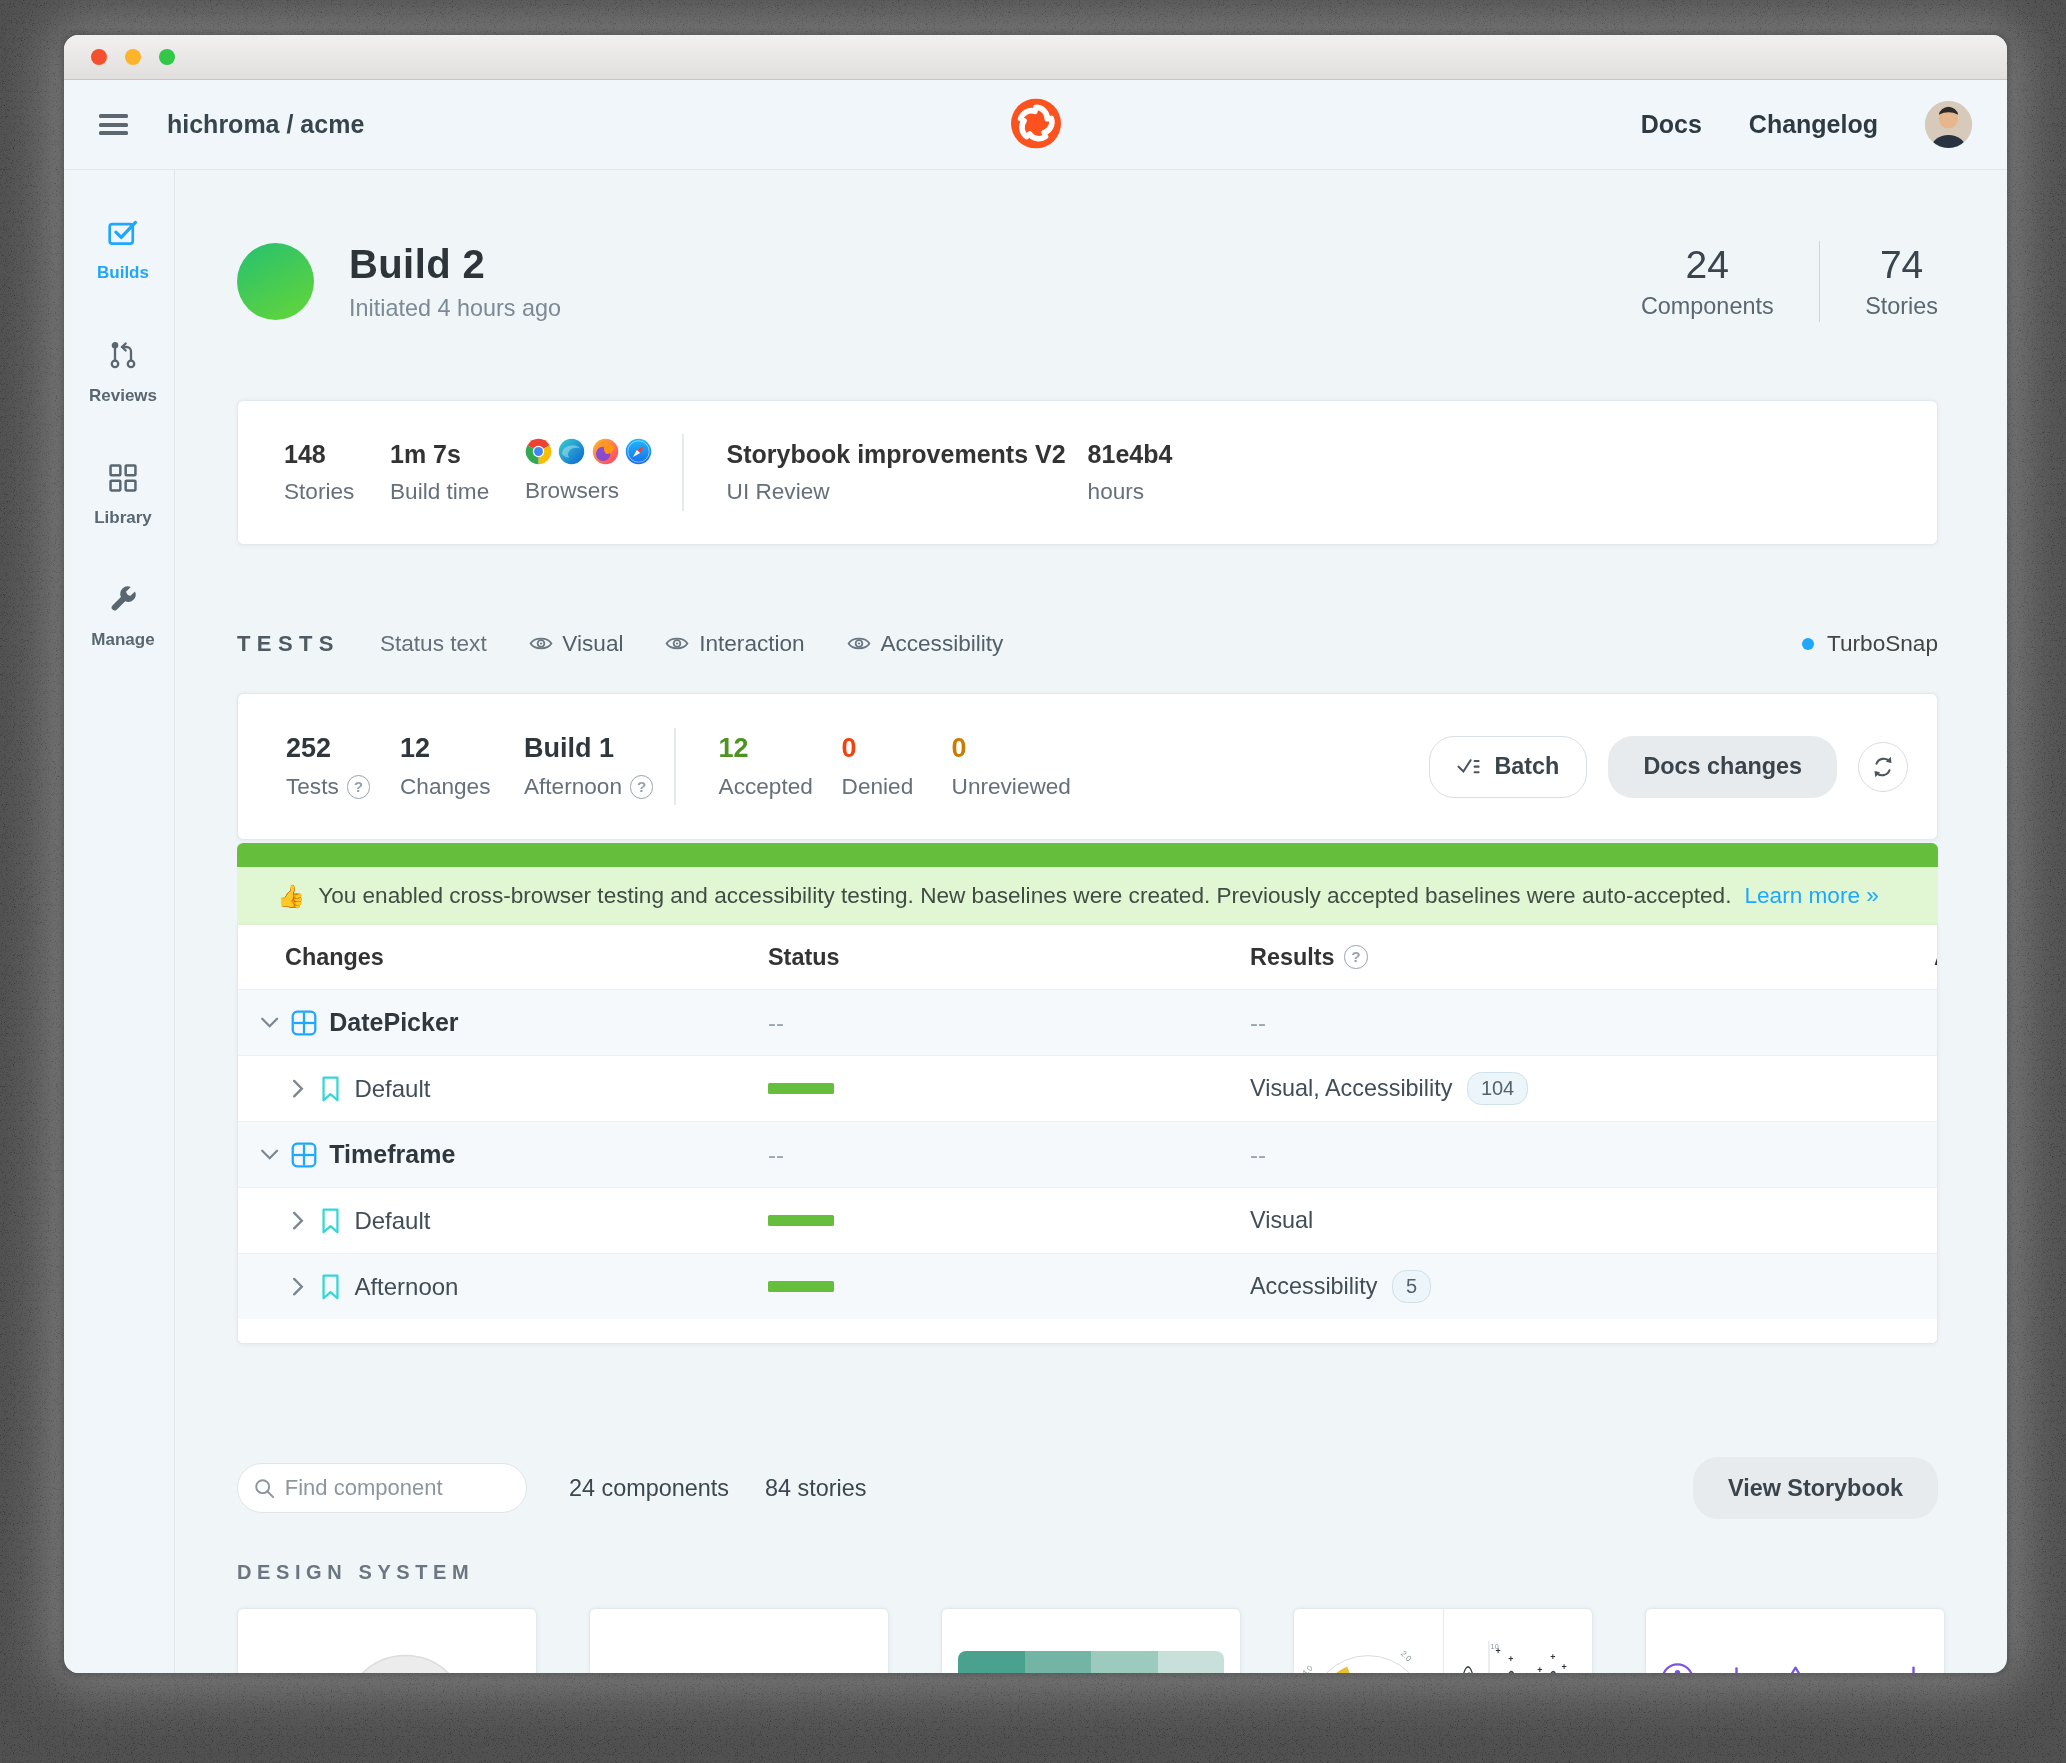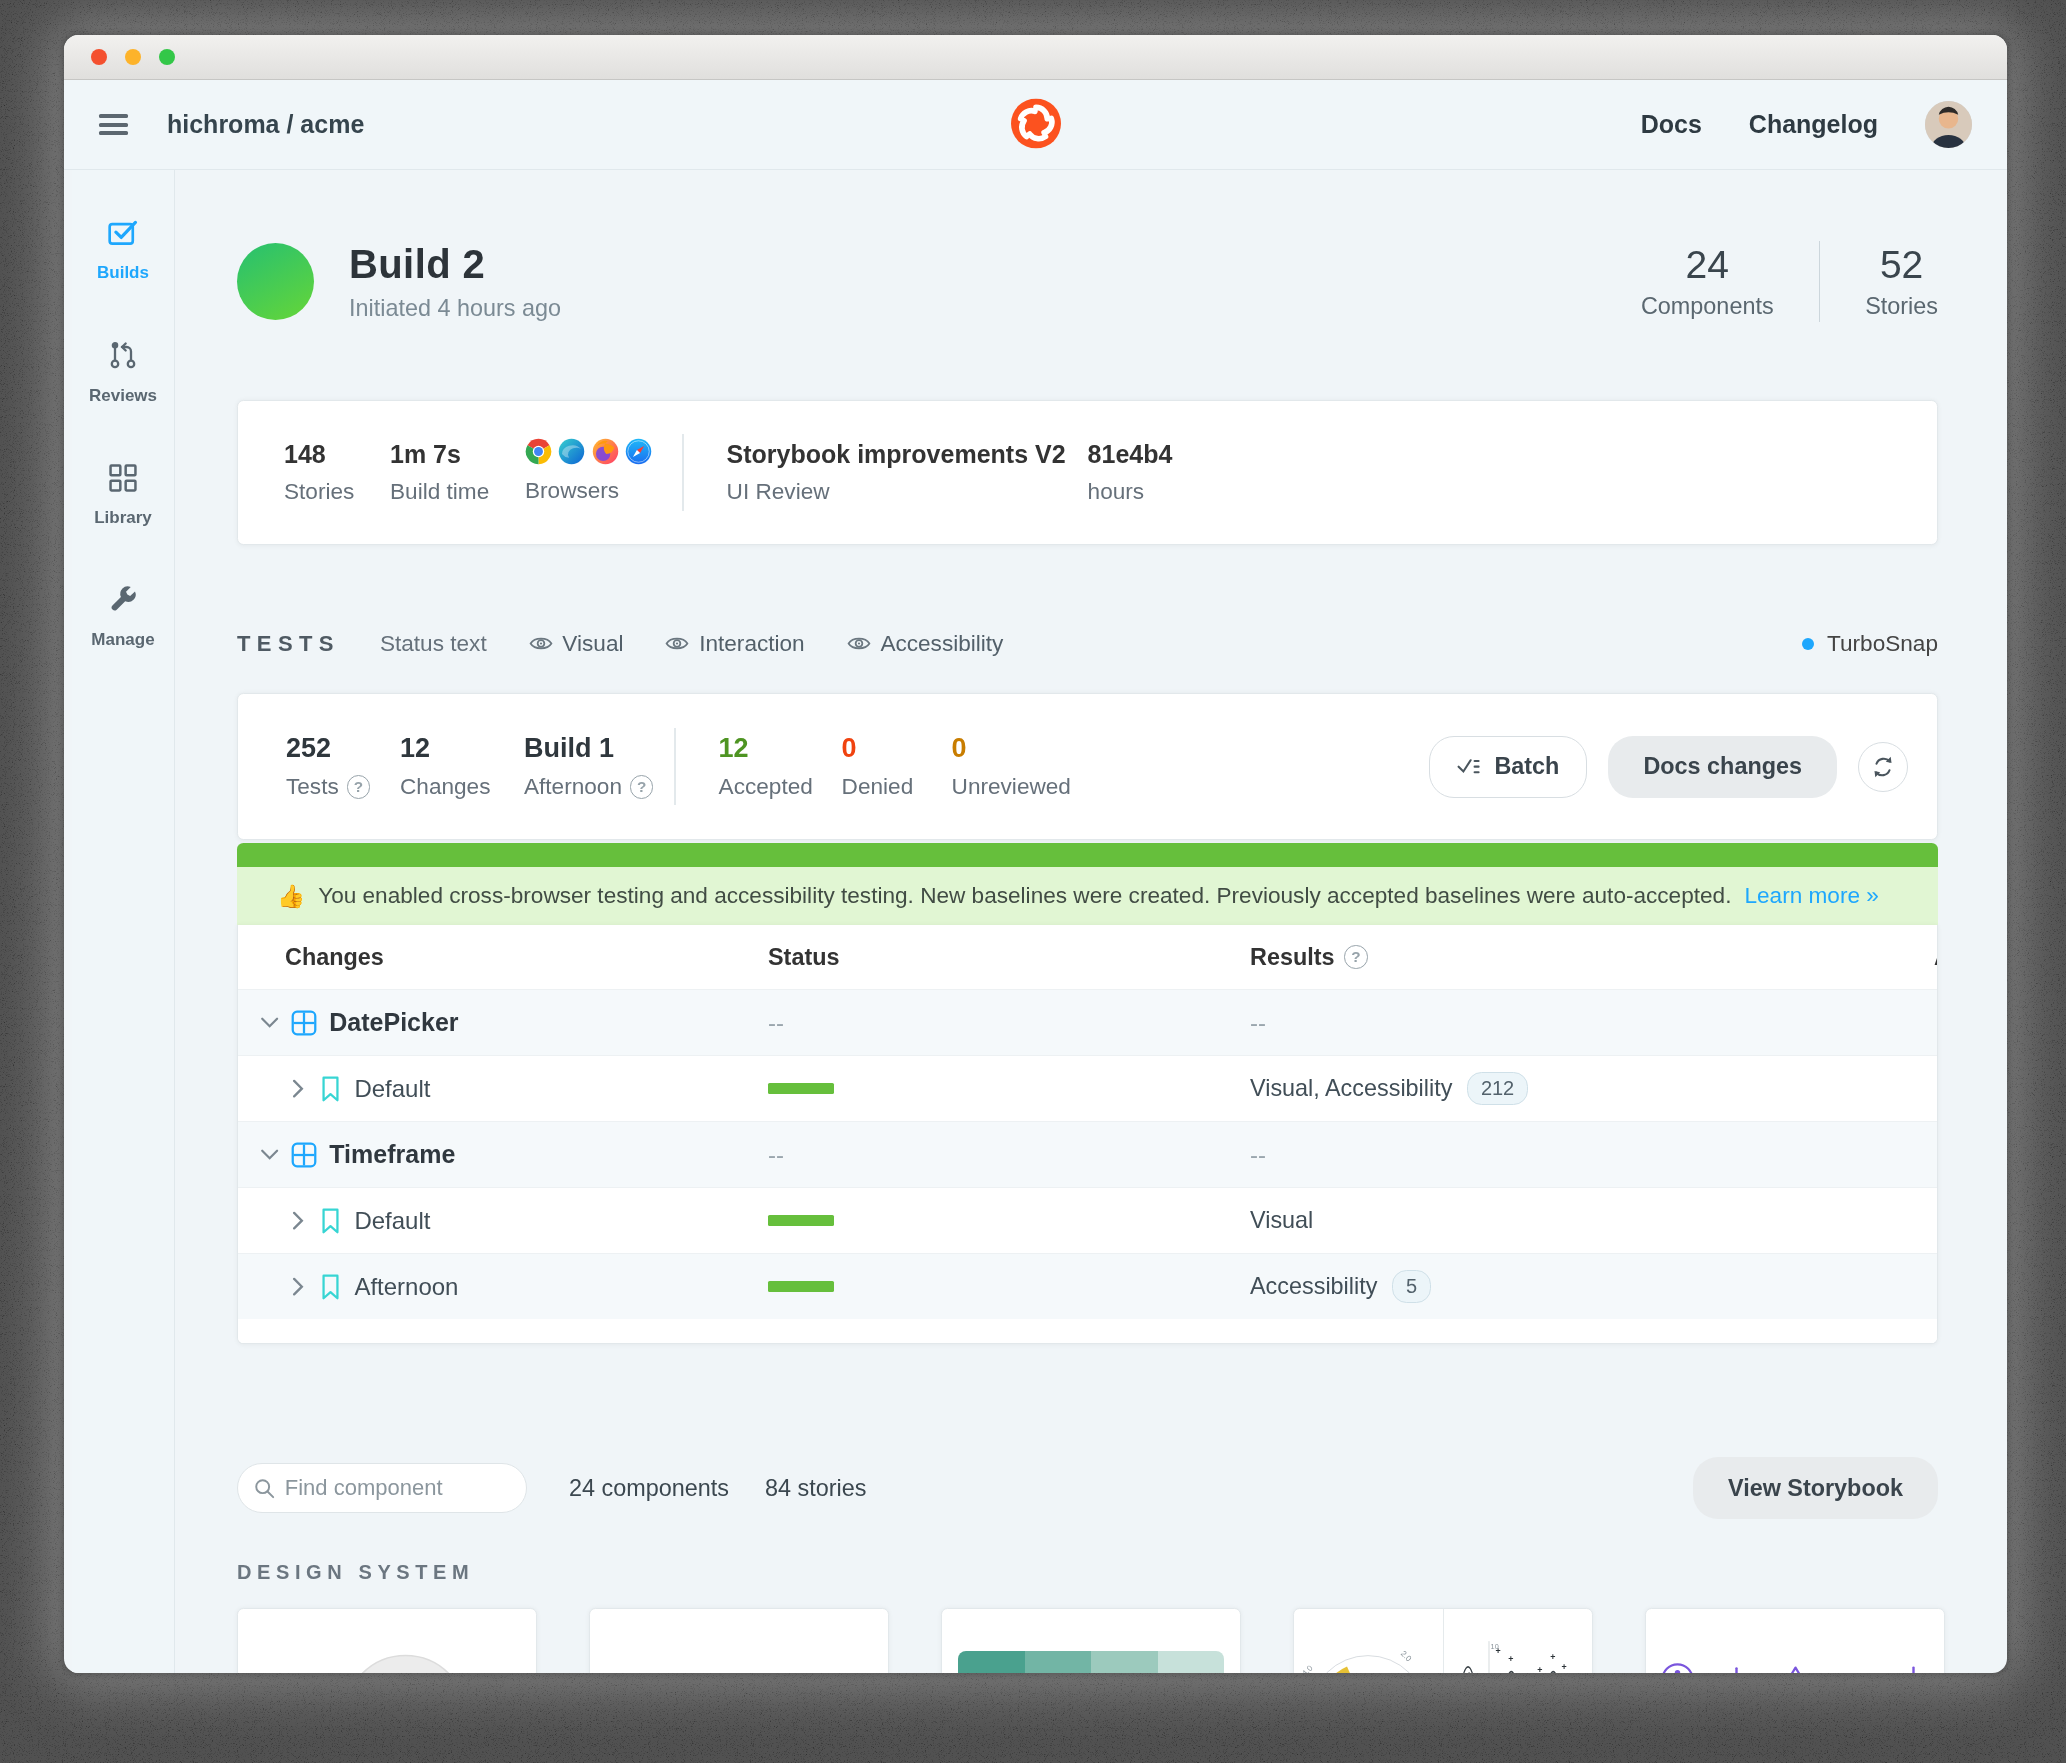--- a/index.html
+++ b/index.html
@@ -243,21 +243,21 @@
           <div class="bh-title">Build 2</div>
           <div class="bh-sub">Initiated 4 hours ago</div>
         </div>
         <div class="bh-counts">
           <div class="count">
             <div class="num">24</div>
             <div class="cap">Components</div>
           </div>
           <div class="vdiv"></div>
           <div class="count">
-            <div class="num">52</div>
+            <div class="num">74</div>
             <div class="cap">Stories</div>
           </div>
         </div>
       </div>
 
       <section class="card summary-card">
         <div class="stat w1">
           <div class="v">148</div>
           <div class="k">Stories</div>
         </div>
@@ -467,21 +467,21 @@
               <svg width="21" height="26" viewBox="0 0 24 30">
                   <path d="M4 2 h16 v26 l-8-7 -8 7 z" fill="none" stroke="#37d5d3" stroke-width="2.6" stroke-linejoin="round"></path>
                 </svg>
               <span class="story-name">Default</span>
             </div>
             <div>
                 <div class="statusbar"></div>
               </div>
             <div class="res-cell">
               <span>Visual,  Accessibility</span>
-              <span class="badge">212</span>
+              <span class="badge">104</span>
             </div>
             <div class="act-cell">
                 <svg width="29" height="29" viewBox="0 0 36 36" stroke="#7e8b94" stroke-width="2.6" fill="none" stroke-linecap="round">
                   <path d="M14 22 l8-8"></path>
                   <path d="M11 17 l-3.5 3.5 a5.6 5.6 0 0 0 8 8 L19 25"></path>
                   <path d="M25 19 l3.5-3.5 a5.6 5.6 0 0 0-8-8 L17 11"></path>
                 </svg>
               </div>
           </div>
 

